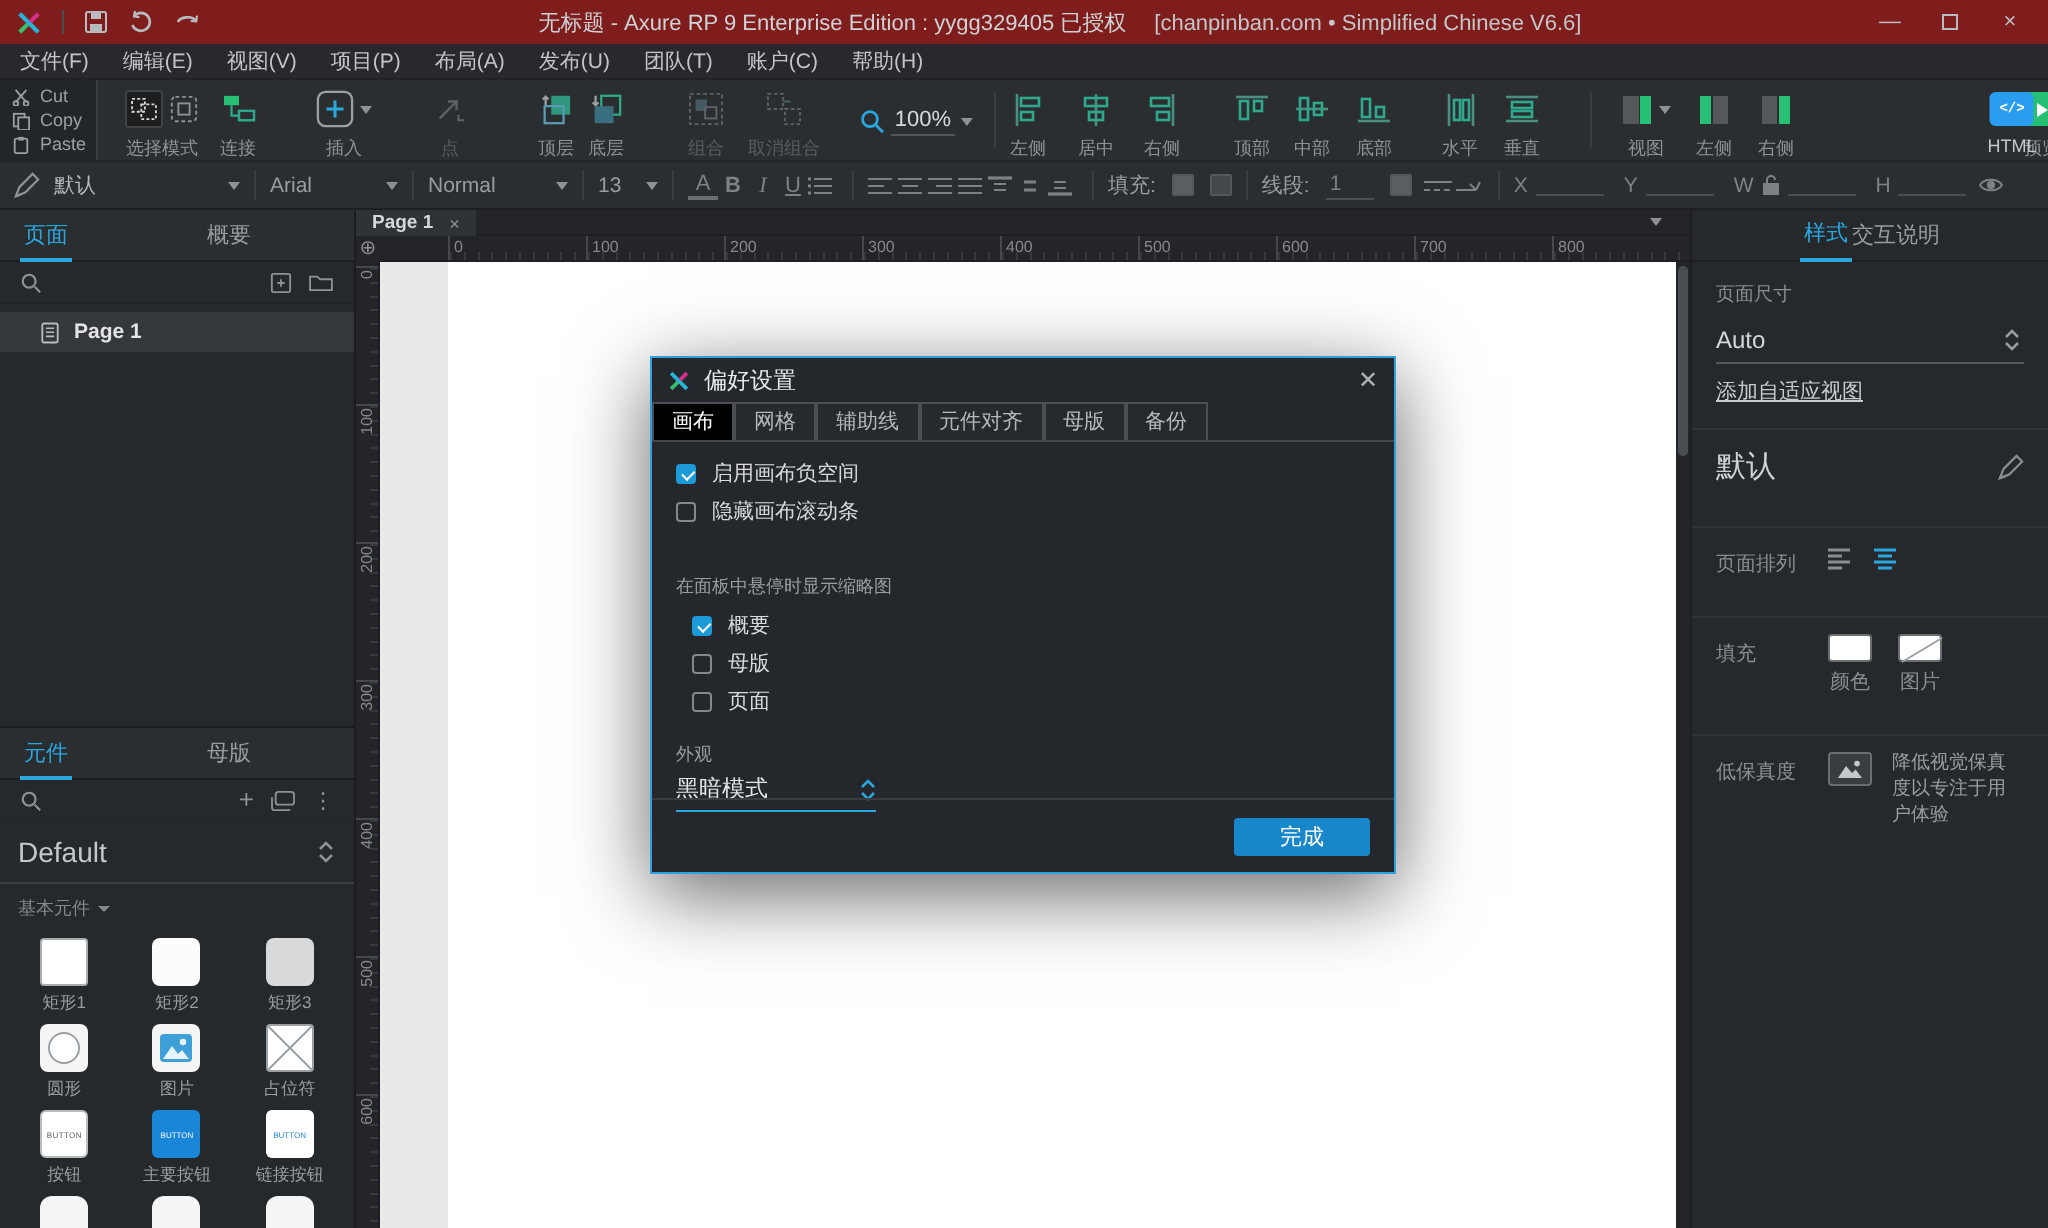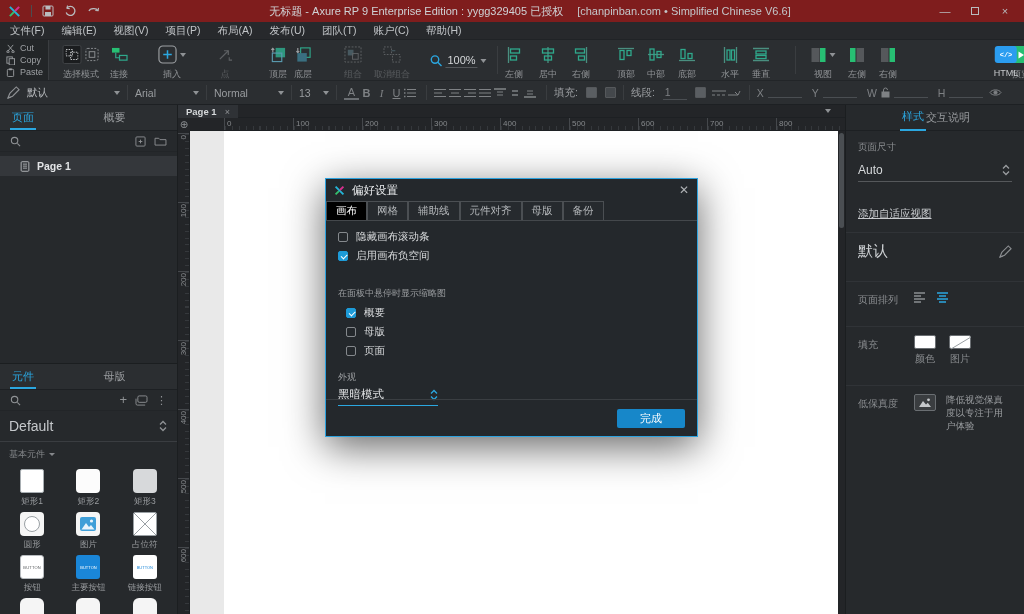--- a/index.html
+++ b/index.html
@@ -98,21 +98,21 @@
   .vscroll{position:absolute;right:0;top:26px;width:7px;height:483px;background:#232528}
   .vthumb{position:absolute;right:1px;top:2px;width:5px;height:95px;border-radius:3px;background:#4a4e52}
   
   .right{width:179px;background:#26292c;border-left:1px solid #1b1e20;display:flex;flex-direction:column;font-size:10px}
   .rp-tabs{height:26px;display:flex;align-items:center;justify-content:center;padding:0 13px;font-size:11px;color:#9a9da0;border-bottom:1px solid #1d2023}
   .rp-tabs .act{color:#2ba7e0;border-bottom:2px solid #2ba7e0;padding:5px 2px}
   .rp-body{padding:10px 12px 0;color:#8b8e91}
   .rp-sub{font-size:9.5px;color:#8b8e91}
   .rp-select{display:flex;align-items:center;justify-content:space-between;border-bottom:1px solid #55585b;
     padding:5px 2px 4px 0;margin-top:4px;color:#d5d8da;font-size:12px}
-  .rp-link{display:inline-block;margin-top:25px;color:#c8cbce;font-size:10.5px;text-decoration:underline}
+  .rp-link{display:inline-block;margin-top:7px;color:#c8cbce;font-size:10.5px;text-decoration:underline}
   .rp-div{border-top:1px solid #303337;margin:11px -12px 0}
   .rp-head{display:flex;align-items:center;justify-content:space-between;padding:9px 0;color:#cfd2d5;font-size:15px}
   .rp-row{display:flex;align-items:flex-start;padding:8px 0}
   .rp-row .rlab{width:56px;flex:none;padding-top:3px}
   .swstack{display:flex;flex-direction:column;align-items:center;gap:3px;margin-right:13px}
   .fillsw{width:22px;height:14px;background:#fff;border:1px solid #6a6e72;border-radius:2px}
   .lowfithumb{width:22px;height:17px;background:#3a3d40;border:1px solid #6a6e72;border-radius:2px;
     display:flex;align-items:center;justify-content:center;margin-right:10px}
   .lowfidesc{flex:1;font-size:9.5px;line-height:1.35;color:#9a9da0}
   
@@ -849,26 +849,26 @@
     <div class="dlg-tabs">
       <span class="dtab act">画布</span>
       <span class="dtab">网格</span>
       <span class="dtab">辅助线</span>
       <span class="dtab">元件对齐</span>
       <span class="dtab">母版</span>
       <span class="dtab">备份</span>
     </div>
     <div class="dlg-body">
       <div class="cbrow">
+        <span class="cb on"></span>
+        <span>启用画布负空间</span>
+      </div>
+      <div class="cbrow">
         <span class="cb"></span>
         <span>隐藏画布滚动条</span>
-      </div>
-      <div class="cbrow">
-        <span class="cb on"></span>
-        <span>启用画布负空间</span>
       </div>
       <div class="dlg-sub">在面板中悬停时显示缩略图</div>
       <div class="cbrow indent">
         <span class="cb on"></span>
         <span>概要</span>
       </div>
       <div class="cbrow indent">
         <span class="cb"></span>
         <span>母版</span>
       </div>

